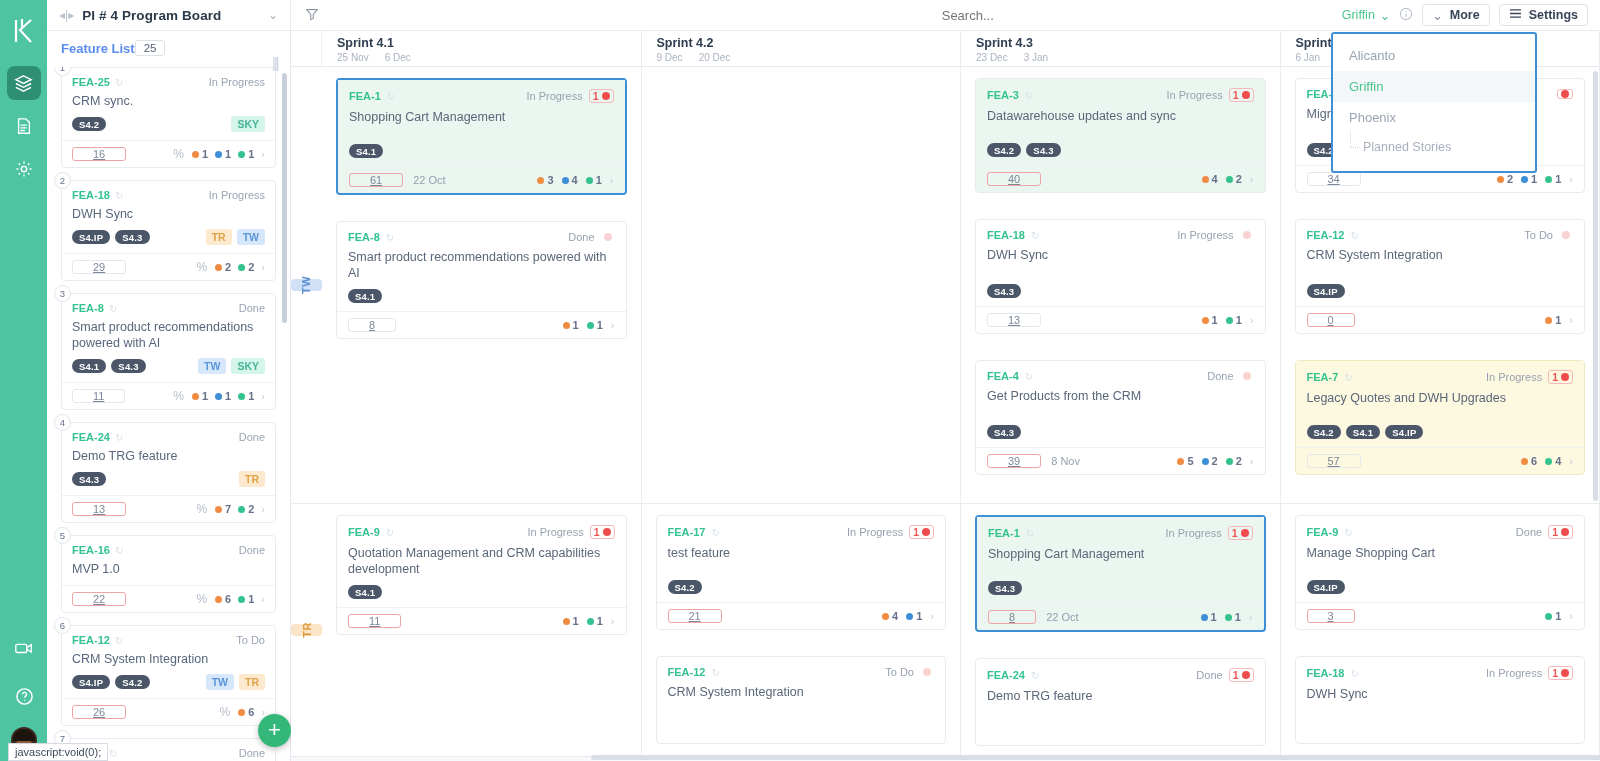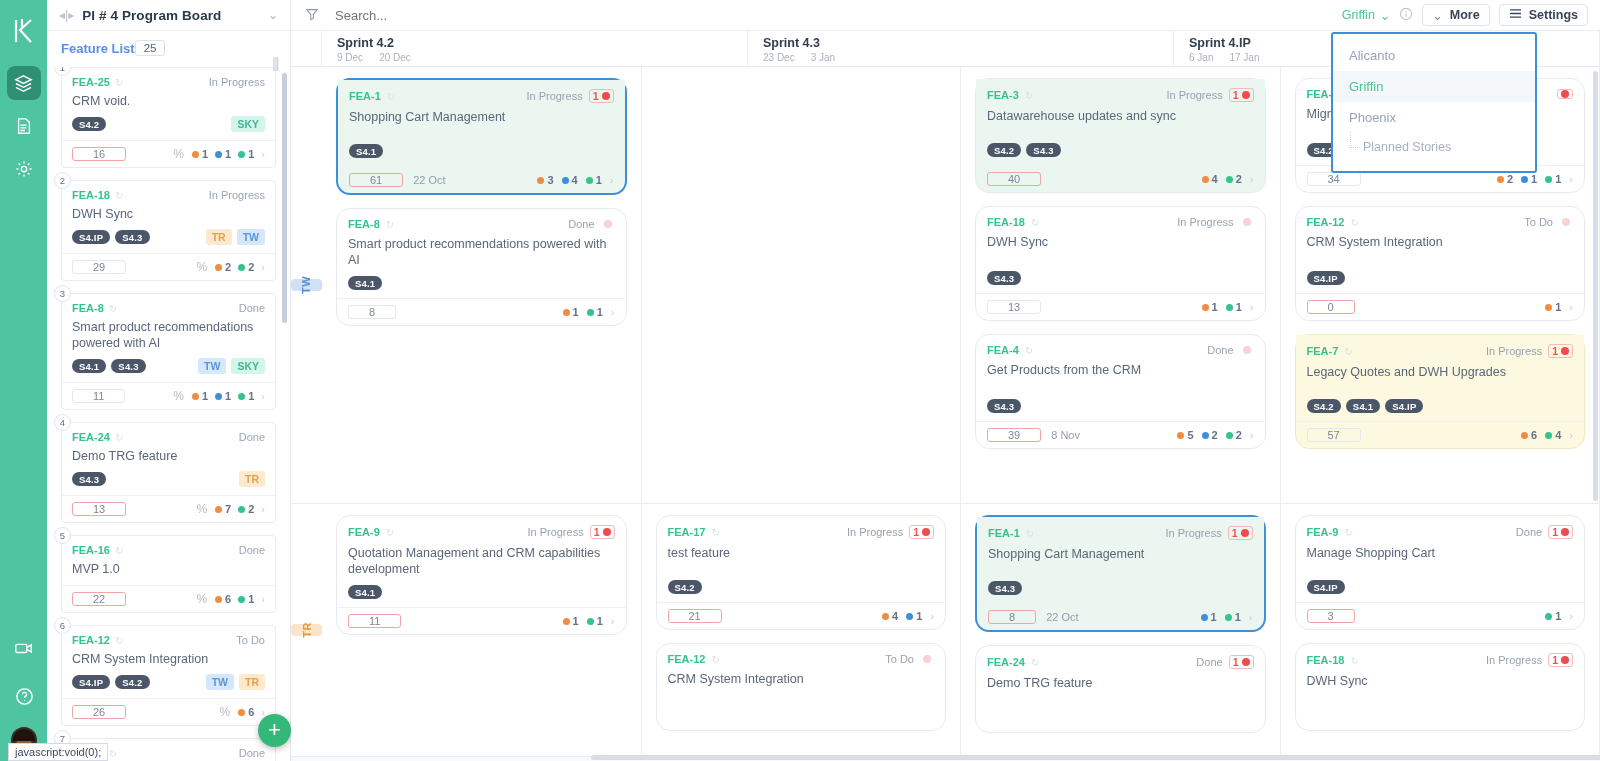--- a/index.html
+++ b/index.html
@@ -34,21 +34,21 @@
     position:absolute; left:47px; top:0; right:0; height:31px;
     background:#ffffff; border-bottom:1px solid #e8ebf0;
     display:flex; align-items:center;
   }
   .pi-select {
     width:244px; height:31px; display:flex; align-items:center; gap:8px;
     padding:0 12px; border-right:1px solid #e8ebf0;
   }
   .pi-title { font-size:13.5px; font-weight:bold; color:#2b3a4a; letter-spacing:0.1px;}
   .chev { margin-left:auto; color:#aab4c2; }
-  .search-wrap { flex:1; display:flex; align-items:center; gap:16px; padding-left:14px; }
+  .search-wrap { flex:1; display:flex; align-items:center; gap:16px; padding-left:14px;justify-content:space-between; }
   .search-input {
     border:none; outline:none; font-size:13px; color:#9aa5b4;
     font-family:"Liberation Sans", sans-serif; width:400px; background:transparent;
   }
   .topright { display:flex; align-items:center; gap:9px; padding-right:12px; }
   .user-chip { display:flex; align-items:center; gap:5px; color:#4ec58e; font-size:12.5px; }
   .info-ico { color:#b9c2cf; }
   .tb-btn {
     display:flex;align-items:center;gap:7px;height:22px;padding:0 9px;
     border:1px solid #dfe3ea;border-radius:4px;background:#fff;
@@ -91,21 +91,21 @@
     font-size:9.5px;font-weight:bold;letter-spacing:.2px;
   }
   .team-tags { margin-left:auto; display:flex; gap:5px;}
   .team-tag { border-radius:3px; padding:2px 6px; font-size:10.5px; font-weight:bold;}
   .tt-SKY{background:#d4f5ea;color:#45b396;}
   .tt-TW{background:#d6e7fb;color:#5a96d8;}
   .tt-TR{background:#fde9cd;color:#e0a24a;}
   .fcard-foot {
     border-top:1px solid #eef1f5; padding:6px 10px; display:flex; align-items:center; gap:8px;
   }
-  .pts { border:1px solid #f0a5a5;border-radius:3px;padding:0px 20px;font-size:11px;color:#7d8799;min-width:24px;text-align:center;}
+  .pts { border:1px solid #f0a5a5;border-radius:3px;padding:0px 20px;font-size:11px;color:#7d8799;min-width:24px;text-align:center;text-decoration:underline;}
   .pts.plain { border-color:#e3e7ee; }
   .pct { margin-left:auto; color:#b4bdc9; font-size:12px;}
   .dots { display:flex; align-items:center; gap:7px; }
   .dot { display:flex;align-items:center;gap:3px;font-size:11px;font-weight:bold;color:#66718a;}
   .dot i{width:7px;height:7px;border-radius:50%;display:inline-block;}
   .d-orange i{background:#f08c42;}
   .d-blue i{background:#3d8fd8;}
   .d-green i{background:#34c38f;}
   .caret { color:#c4ccd7; font-size:11px; }
   .fl-scroll { position:absolute; right:3px; top:6px; width:5px; height:250px; border-radius:3px; background:#c7cfdb;}
@@ -129,21 +129,21 @@
   .col-dates { margin-top:2px; font-size:10px; color:#a9b2c0; display:flex; gap:16px;}
   .swim { display:flex; border-bottom:1px solid #e9edf2; background:#fff;}
   .swim-label { width:31px; flex:0 0 31px; display:flex;align-items:center;justify-content:center; padding:6px 0;}
   .swim-band { width:16px; border-radius:4px; flex:1 0 auto; display:flex;align-items:center;justify-content:center;}
   .swim-band span{ transform:rotate(-90deg); font-size:11px; font-weight:bold; letter-spacing:.5px;}
   .band-tw{background:#cfe0f7;} .band-tw span{color:#5a8fd2;}
   .band-tr{background:#fbe4c8;} .band-tr span{color:#e09a3c;}
   .swim-cols { display:flex; flex:1; }
   .swim-col { flex:1 1 0; border-right:1px solid #eaeef3; padding:11px 14px 11px 14px; }
   .bcard {
-    border:1px solid #e7ebf1; border-radius:14px; background:#fff; margin-bottom:13px;
+    border:1px solid #e7ebf1; border-radius:4px; background:#fff; margin-bottom:26px;
   }
   .bcard.sel { border:2px solid #3d8fd8; }
   .bcard.green .bcard-body { background:#eaf6ef;}
   .bcard.green { background:#eaf6ef; }
   .bcard.yellow, .bcard.yellow .bcard-body { background:#fdf8e0;}
   .bcard.yellow { border-color:#f0e9bf;}
   .bcard-body { padding:9px 11px 8px 11px; min-height:86px; display:flex; flex-direction:column;}
   .bc-row1 { display:flex; align-items:center; gap:6px;}
   .bc-key { color:#34c38f; font-weight:bold; font-size:11px;}
   .bc-status { margin-left:auto; color:#98a2b1; font-size:11px;}
@@ -272,21 +272,21 @@
   <div class="featlist" id="featlist">
     <div class="fl-scroll"></div>
   <div class="fcard">
         <span class="fnum">1</span>
         <div class="fcard-body">
           <div class="fc-row1">
             <span class="fc-key">FEA-25</span>
             <span class="fc-sync">↻</span>
             <span class="fc-status">In Progress</span>
           </div>
-          <div class="fc-title">CRM void.</div>
+          <div class="fc-title">CRM sync.</div>
           <div class="fc-tags">
             <span class="sprint-tag">S4.2</span>
             <div class="team-tags">
               <span class="team-tag tt-SKY">SKY</span>
             </div>
           </div>
         </div>
         <div class="fcard-foot">
           <span class="pts">16</span>
           <span class="pct">%</span>
@@ -478,20 +478,27 @@
         </div>
       </div>
     </div>
   <div class="fab">+</div>
 </div>
 <div class="grip">|||</div>
 
 <div class="board">
   <div class="board-head" id="board-head">
     <div class="lane-gutter"></div>
+  <div class="col-head">
+        <div class="col-name">Sprint 4.1</div>
+        <div class="col-dates">
+          <span>25 Nov</span>
+          <span>6 Dec</span>
+        </div>
+      </div>
       <div class="col-head">
         <div class="col-name">Sprint 4.2</div>
         <div class="col-dates">
           <span>9 Dec</span>
           <span>20 Dec</span>
         </div>
       </div>
       <div class="col-head">
         <div class="col-name">Sprint 4.3</div>
         <div class="col-dates">

